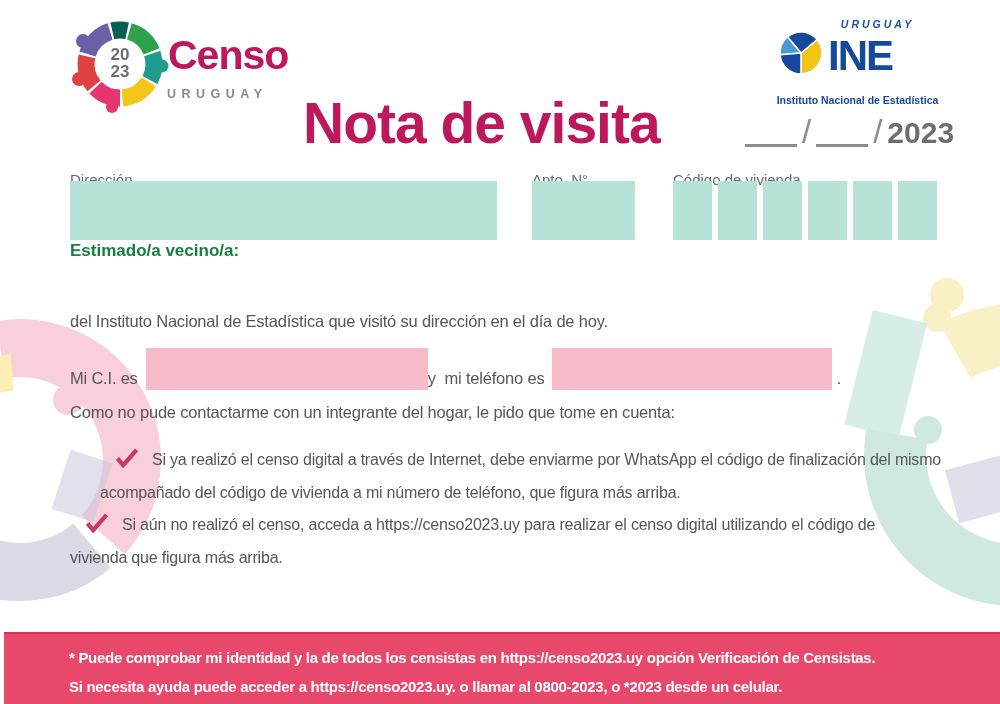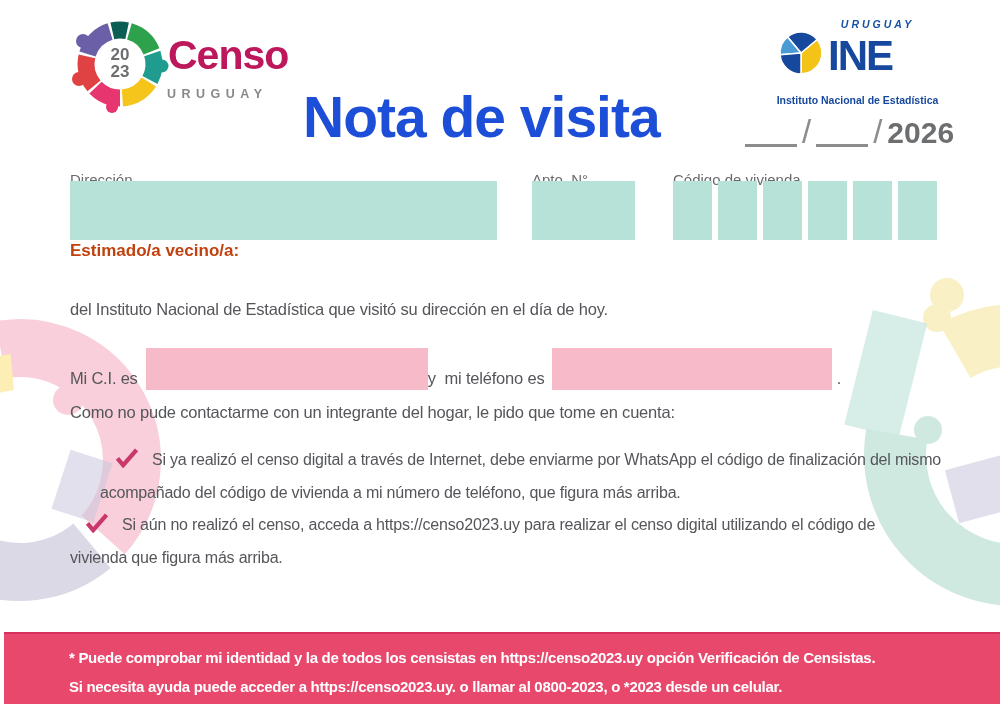--- a/index.html
+++ b/index.html
@@ -13,36 +13,36 @@
 
   
   .censo-logo { position: absolute; left: 68px; top: 12px; width: 104px; height: 104px; }
   .censo-word { position: absolute; left: 168px; top: 32px; font-size: 41px; font-weight: bold; color: #be185d; letter-spacing: -1px; }
   .censo-country { position: absolute; left: 167px; top: 87px; font-size: 12.5px; font-weight: bold; color: #87888b; letter-spacing: 5.5px; }
 
   .ine { position: absolute; left: 770px; top: 18px; width: 175px; text-align: center; }
   .ine-country { font-size: 10.5px; font-weight: bold; font-style: italic; color: #1552a3; letter-spacing: 3px; margin-left: 40px; }
   .ine-sub { font-size: 10.5px; font-weight: bold; color: #16489d; margin-top: 14px; white-space: nowrap; }
 
-  .doc-title { position: absolute; left: 303px; top: 84px; font-size: 57px; font-weight: bold; color: #1d4ed8; letter-spacing: -1px; }
+  .doc-title { position: absolute; left: 303px; top: 90px; font-size: 57px; font-weight: bold; color: #be185d; letter-spacing: -1px; }
 
   .date-row { position: absolute; left: 745px; top: 116px; display: flex; align-items: flex-end; gap: 5px; }
   .date-blank { display: inline-block; width: 52px; height: 26px; border-bottom: 3px solid #8b8c8e; }
   .date-slash { font-size: 33px; color: #8b8c8e; line-height: 0.95; font-weight: 400; }
   .date-year { font-size: 30px; font-weight: bold; color: #6d6e70; line-height: 0.95; }
 
   
   .fld-label { position: absolute; top: 171px; font-size: 15px; color: #696a6c; }
   .green-box { position: absolute; top: 181px; height: 59px; background: #b7e2d7; }
   .codigo-cells { position: absolute; left: 673px; top: 181px; display: flex; gap: 6px; }
   .codigo-cell { width: 39px; height: 59px; background: #b7e2d7; }
 
   
   .txt { color: #55565a; font-size: 16.5px; letter-spacing: -0.2px; }
-  .salutation { position: absolute; left: 70px; top: 241px; font-size: 17px; font-weight: bold; color: #c2410c; }
+  .salutation { position: absolute; left: 70px; top: 241px; font-size: 17px; font-weight: bold; color: #15803d; }
   .fill-row { position: absolute; display: flex; align-items: flex-end; }
   .fill-row .txt { padding-bottom: 2px; white-space: pre; }
   .pink-box { background: #f6bac9; }
   .row-name { left: 70px; top: 271px; }
   .row-name .pink-box { width: 577px; height: 39px; margin-left: 8px; }
   .row-ci { left: 70px; top: 348px; }
   .row-ci .pink-box { height: 42px; }
   .line { position: absolute; left: 70px; }
 
   .bullet { position: absolute; left: 70px; width: 845px; line-height: 32.5px; font-size: 16px; text-indent: 14px; }
@@ -115,42 +115,42 @@
     <div class="ine-sub">Instituto Nacional de Estadística</div>
   </div>
 
   <h1 class="doc-title layer">Nota de visita</h1>
 
   <div class="date-row layer">
     <span class="date-blank"></span>
     <span class="date-slash">/</span>
     <span class="date-blank"></span>
     <span class="date-slash">/</span>
-    <span class="date-year">2026</span>
+    <span class="date-year">2023</span>
   </div>
 
   <div class="fld-label layer" style="left:70px;">Dirección</div>
   <div class="green-box layer" style="left:70px; width:427px;"></div>
 
   <div class="fld-label layer" style="left:532px;">Apto. N°</div>
   <div class="green-box layer" style="left:532px; width:103px;"></div>
 
   <div class="fld-label layer" style="left:673px;">Código de vivienda</div>
   <div class="codigo-cells layer">
     <div class="codigo-cell"></div>
     <div class="codigo-cell"></div>
     <div class="codigo-cell"></div>
     <div class="codigo-cell"></div>
     <div class="codigo-cell"></div>
     <div class="codigo-cell"></div>
   </div>
 
   <div class="salutation layer">Estimado/a vecino/a:</div>
 
-  <div class="line txt layer" style="top:300px;">del Instituto Nacional de Estadística que visitó su dirección en el día de hoy.</div>
+  <div class="line txt layer" style="top:312px;">del Instituto Nacional de Estadística que visitó su dirección en el día de hoy.</div>
 
   <div class="fill-row row-ci layer">
     <span class="txt">Mi C.I. es</span>
     <span class="pink-box" style="width:282px; margin-left:8px;"></span>
     <span class="txt" style="">y  mi teléfono es</span>
     <span class="pink-box" style="width:280px; margin-left:8px;"></span>
     <span class="txt"> .</span>
   </div>
 
   <div class="line txt layer" style="top:403px;">Como no pude contactarme con un integrante del hogar, le pido que tome en cuenta:</div>

